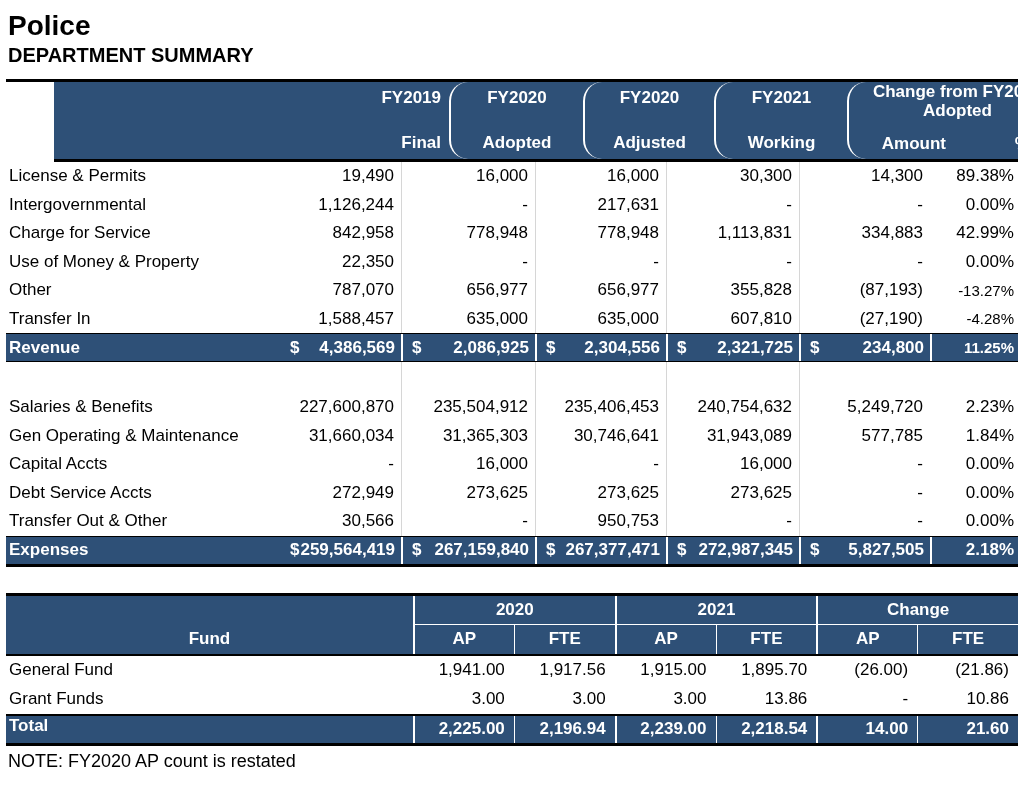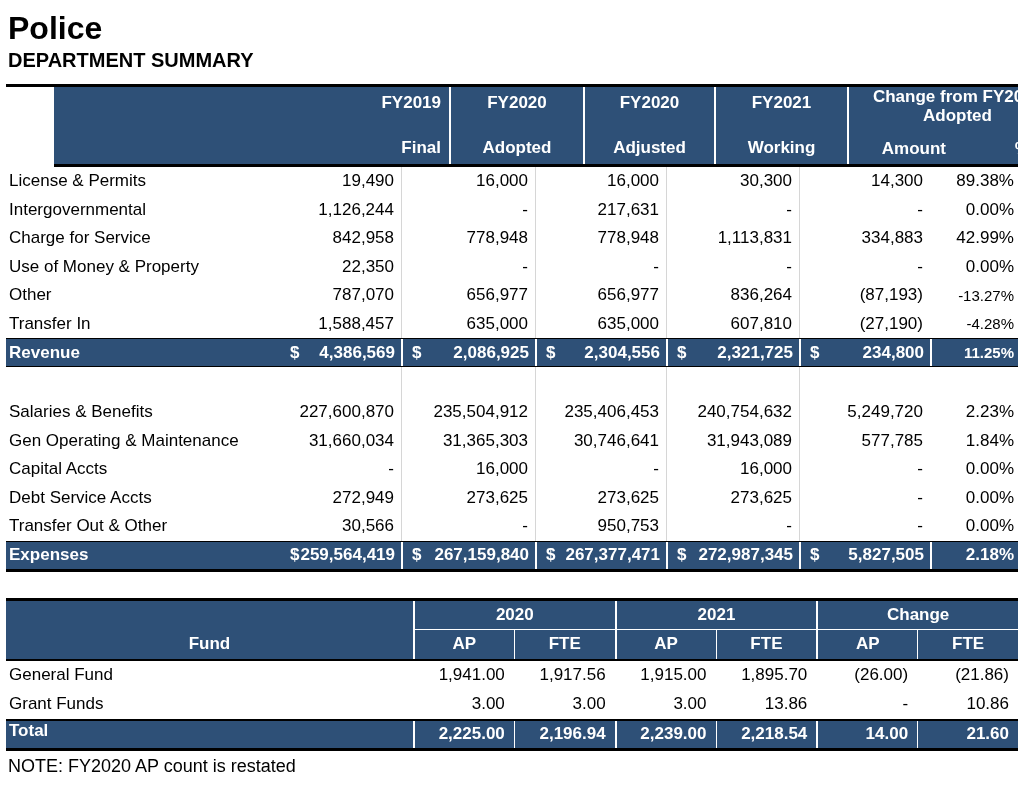--- a/index.html
+++ b/index.html
@@ -4,42 +4,42 @@
 <style>
   * { margin:0; padding:0; box-sizing:border-box; }
   html,body { background:#ffffff; }
   body {
     width:1024px; height:812px;
     font-family:"Liberation Sans", sans-serif;
     color:#000;
     padding:6px 6px 0 6px;
     overflow:hidden;
   }
-  h1[data-name="page-title"] { font-size:32px; font-weight:bold; margin:4px 0 2px 2px; letter-spacing:0; }
+  h1[data-name="page-title"] { font-size:28px; font-weight:bold; margin:4px 0 2px 2px; letter-spacing:0; }
   h2[data-name="page-subtitle"] { font-size:20px; font-weight:bold; margin:2px 0 12px 2px; }
 
   
   .blue { background:#2e5077; color:#fff; }
   .tr { display:grid; align-items:center; }
   .td { font-size:17px; white-space:nowrap; overflow:hidden; }
 
   
   .t1 { border-top:3px solid #000; border-bottom:2px solid #000; }
   .t1h {
     display:grid;
     grid-template-columns:395px 134px 131px 133px 219px;
     height:80px;
     border-bottom:3px solid #000;
     margin-left:48px;
   }
   .t1h .hc { display:flex; flex-direction:column; justify-content:space-between;
              padding:7px 0 6px 0; font-weight:bold; font-size:17px; line-height:1.1; }
   .t1h .hc.right { align-items:flex-end; padding-right:8px; }
   .t1h .hc.center { align-items:center; }
-  .t1h .sep { border-left:2px solid #fff; }
+  .t1h .sep { border-left:2px solid #fff;border-radius:19px; }
   .t1h .change { display:flex; flex-direction:column; justify-content:space-between;
                  font-weight:bold; }
   .t1h .change-title { text-align:center; font-size:17px; line-height:1.12; padding:0 14px; }
   .t1h .change-sub { display:flex;align-items:flex-end; }
   .t1h .change-sub .amt { width:131px; text-align:center; font-size:17px; padding-bottom:5px; }
   .t1h .change-sub .pctlbl { width:88px; text-align:center; font-size:17px; padding-bottom:5px; }
 
   .t1 .tr { grid-template-columns:275px 120px 134px 131px 133px 131px 88px; height:28.5px; }
   .t1 .tr.spacer { height:31px; }
   .t1 .td.label { padding-left:3px; }
@@ -154,21 +154,21 @@
         <div class="td num c2" data-name="cell-fy2020-adjusted">-</div>
         <div class="td num c3" data-name="cell-fy2021-working">-</div>
         <div class="td num c4" data-name="cell-change-amount">-</div>
         <div class="td pct" data-name="cell-change-percent">0.00%</div>
       </div>
       <div class="tr data" data-name="table-row">
         <div class="td label" data-name="row-label">Other</div>
         <div class="td num c0" data-name="cell-fy2019-final">787,070</div>
         <div class="td num c1" data-name="cell-fy2020-adopted">656,977</div>
         <div class="td num c2" data-name="cell-fy2020-adjusted">656,977</div>
-        <div class="td num c3" data-name="cell-fy2021-working">836,264</div>
+        <div class="td num c3" data-name="cell-fy2021-working">355,828</div>
         <div class="td num c4" data-name="cell-change-amount">(87,193)</div>
         <div class="td pct shrink" data-name="cell-change-percent">-13.27%</div>
       </div>
       <div class="tr data" data-name="table-row">
         <div class="td label" data-name="row-label">Transfer In</div>
         <div class="td num c0" data-name="cell-fy2019-final">1,588,457</div>
         <div class="td num c1" data-name="cell-fy2020-adopted">635,000</div>
         <div class="td num c2" data-name="cell-fy2020-adjusted">635,000</div>
         <div class="td num c3" data-name="cell-fy2021-working">607,810</div>
         <div class="td num c4" data-name="cell-change-amount">(27,190)</div>

